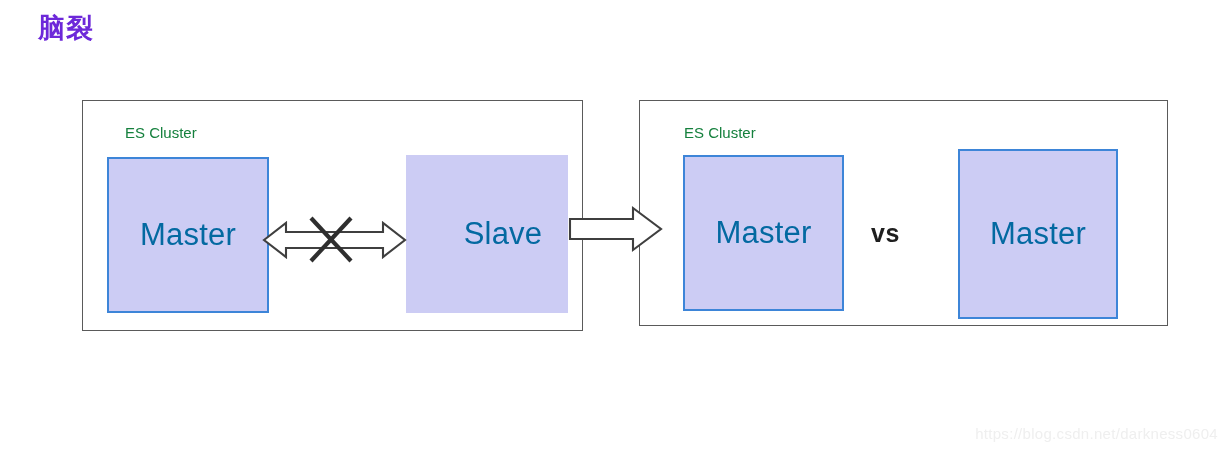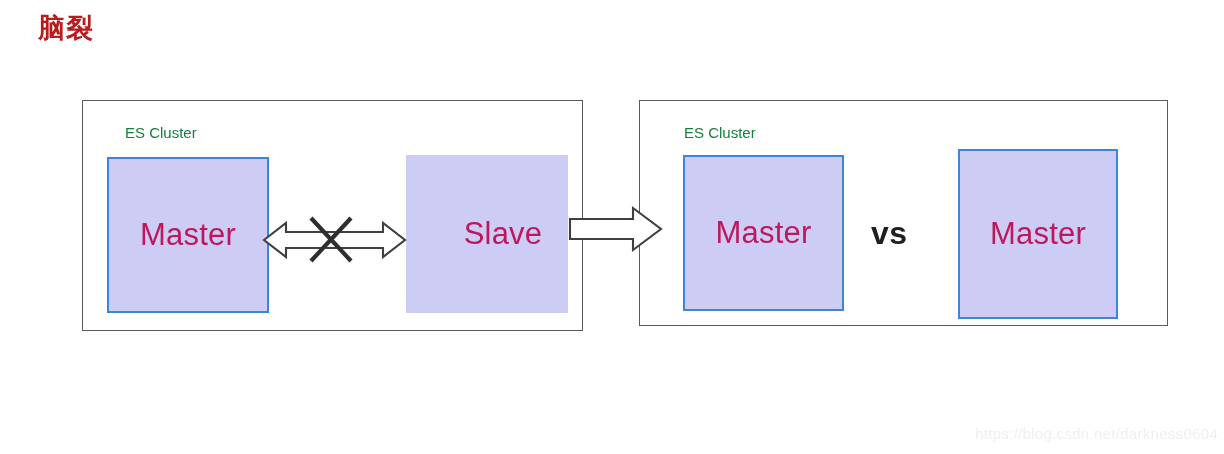--- a/index.html
+++ b/index.html
@@ -17,21 +17,21 @@
   }
 
   
   .page-title {
     position: absolute;
     left: 38px;
     top: 8px;
     font-size: 27px;
     font-weight: 700;
     letter-spacing: 1px;
-    color: #b91c1c;
+    color: #6d28d9;
     line-height: 40px;
     white-space: nowrap;
   }
 
   
   .cluster {
     position: absolute;
     box-sizing: border-box;
     background: #ffffff;
     border: 1.6px solid #5a5a5a;
@@ -53,37 +53,37 @@
   
   .node {
     position: absolute;
     box-sizing: border-box;
     background: #ccccf4;
     display: flex;
     align-items: center;
     justify-content: center;
     font-size: 31px;
     font-weight: 400;
-    color: #be185d;
+    color: #0369a1;
     letter-spacing: 0.2px;
   }
   .node.bordered { border: 2px solid #3d85d8; }
   .node.noborder { border: none; padding-left: 32px; }
 
   #node-master-left  { left: 107px; top: 157px; width: 162px; height: 156px; }
   #node-slave        { left: 406px; top: 155px; width: 162px; height: 158px; }
   #node-master-mid   { left: 683px; top: 155px; width: 161px; height: 156px; }
   #node-master-right { left: 958px; top: 149px; width: 160px; height: 170px; }
 
   
   .vs-text {
     position: absolute;
     left: 871px;
     top: 218px;
-    font-size: 32px;
+    font-size: 25px;
     font-weight: 700;
     color: #1f1f1f;
     letter-spacing: 0.5px;
     line-height: 30px;
     text-align: right;
   }
 
   
   #arrow-layer {
     position: absolute;

